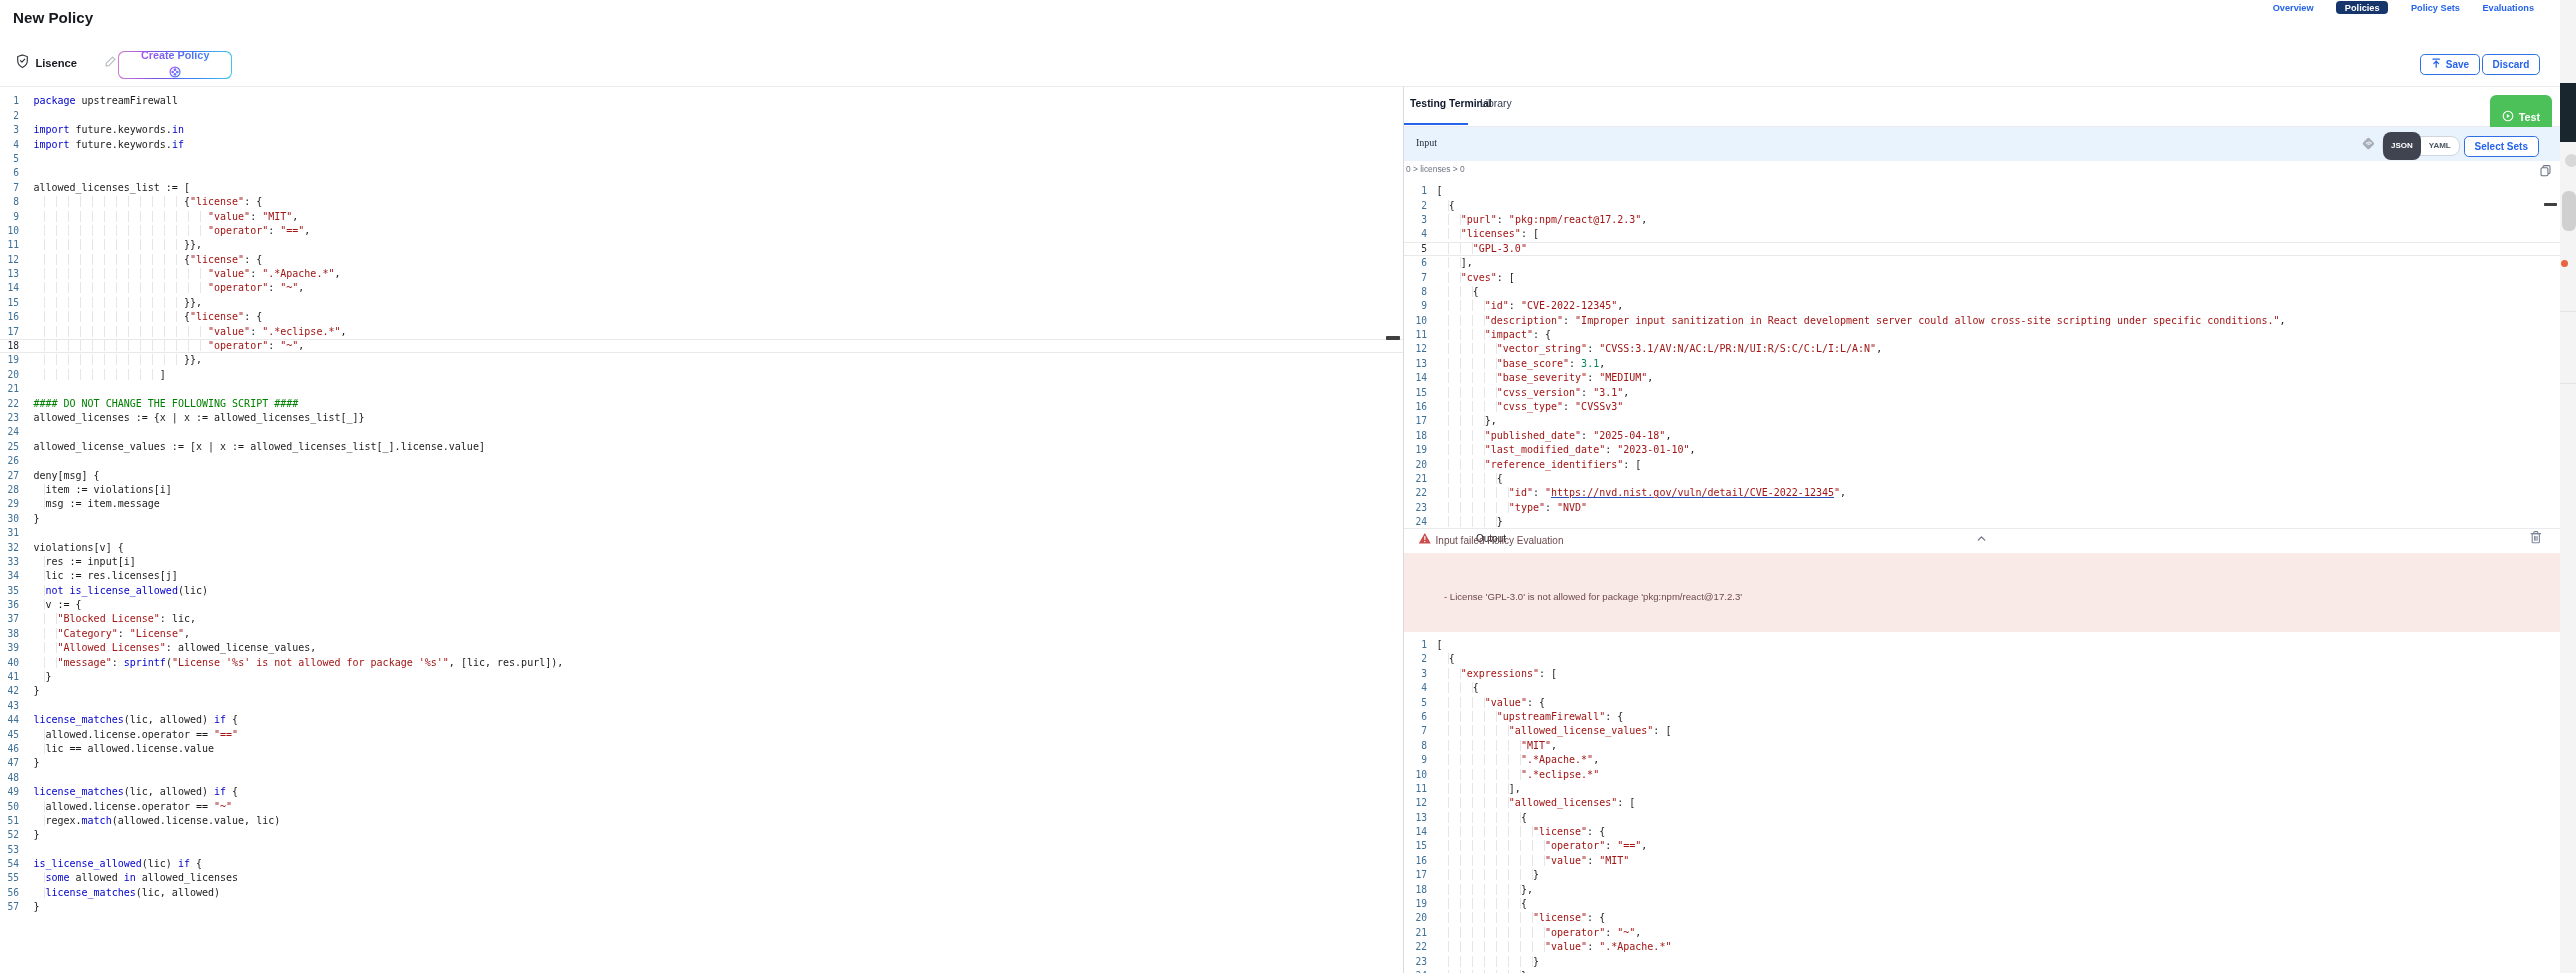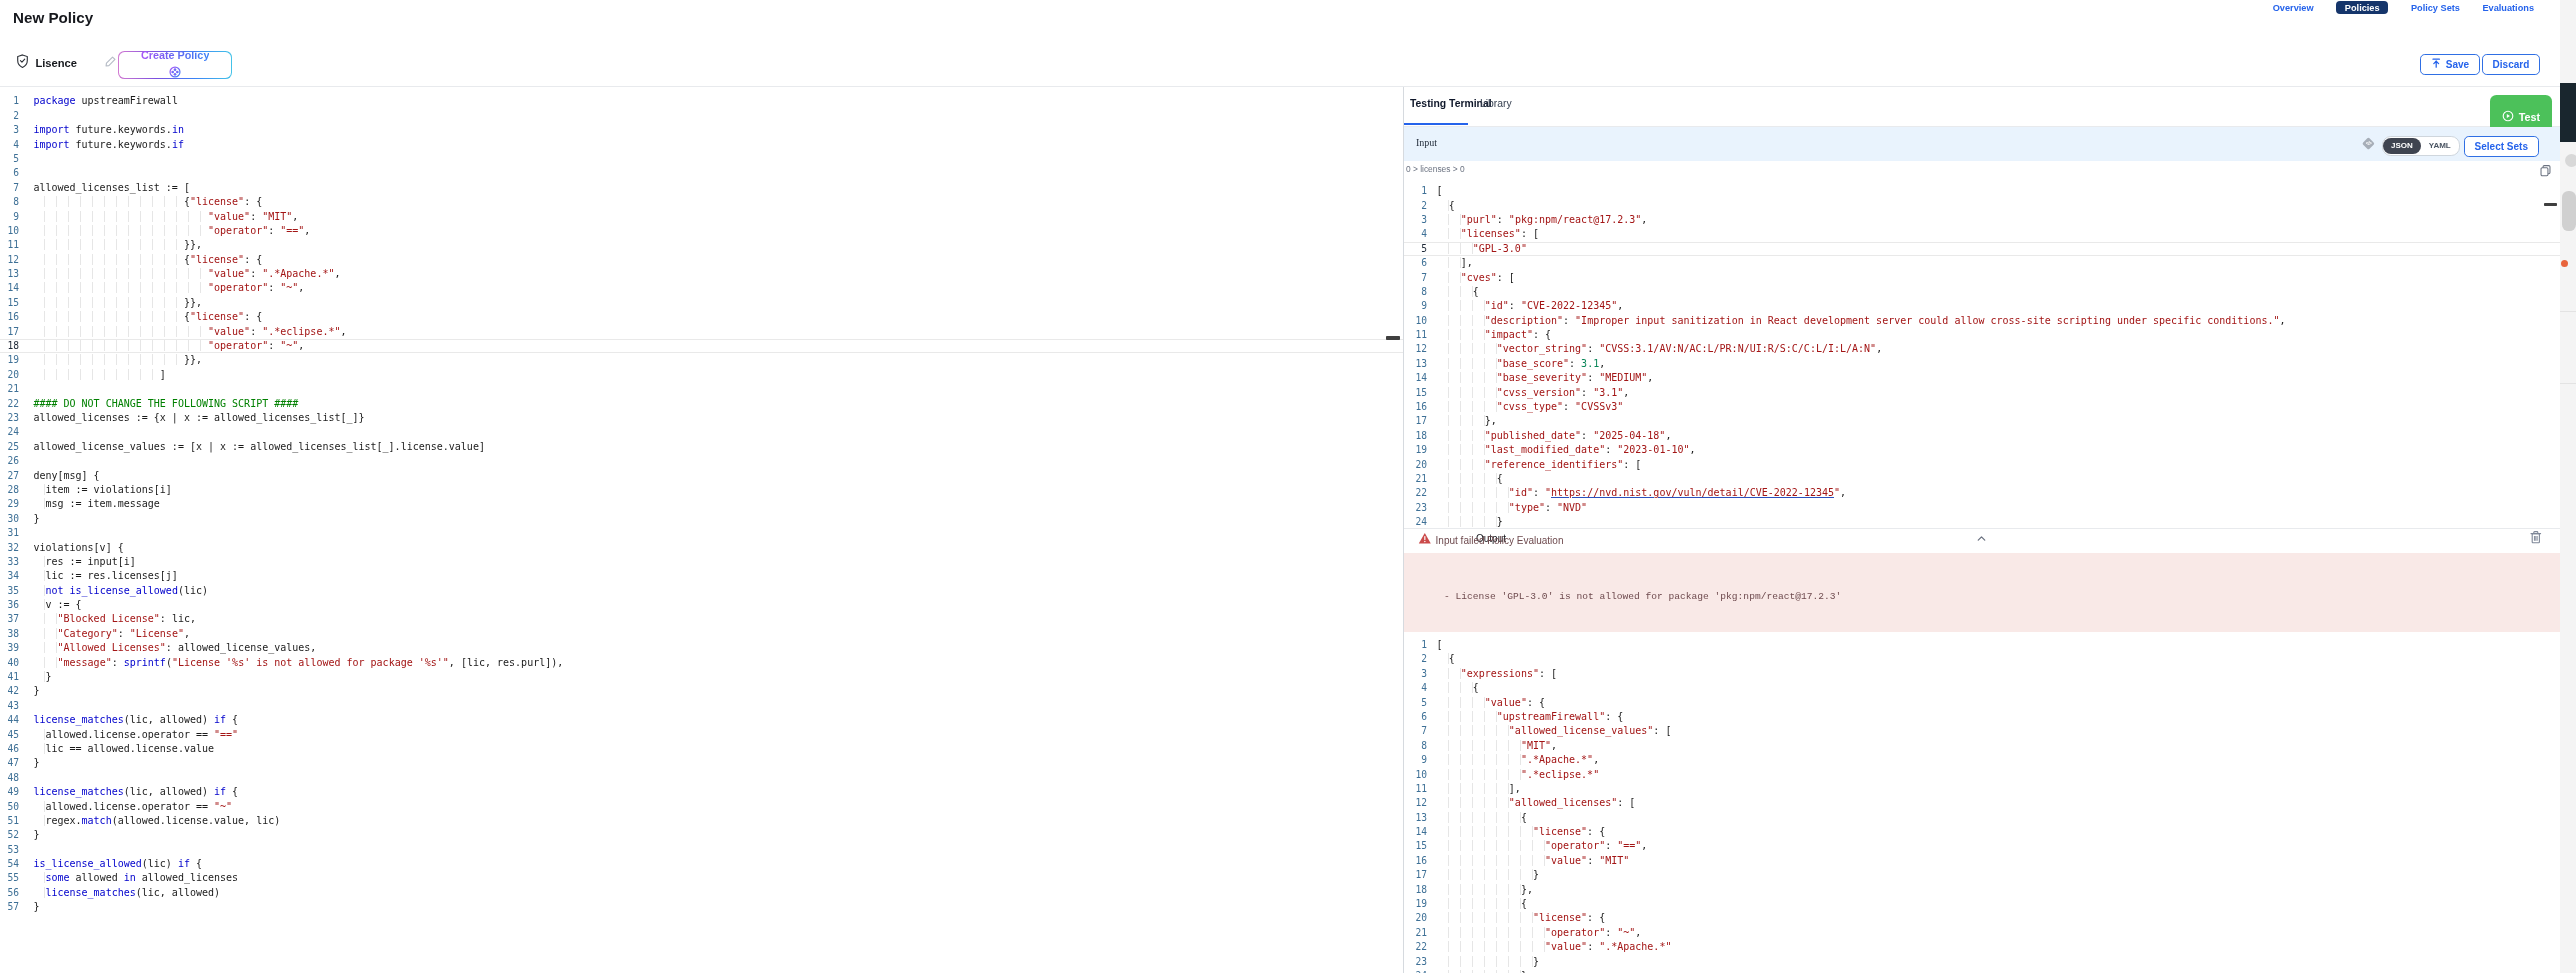--- a/index.html
+++ b/index.html
@@ -44,35 +44,35 @@
   #tab-library{left:1480px;top:98px;font-size:10.4px;color:#374151;cursor:pointer;}
   #test-btn{left:2490px;top:95px;width:62px;height:43px;background:#4cc15a;border-radius:6.4px;display:flex;
     align-items:center;justify-content:center;gap:4.8px;color:#fff;font-size:10.8px;font-weight:700;cursor:pointer;}
   #input-bar{left:1404px;top:127px;width:1156px;height:34px;background:#e9f3fd;}
   #input-title{left:1416px;top:137px;font-size:10px;font-weight:500;color:#1f2937;font-family:Liberation Serif, serif;}
   #format-icon{left:2362px;top:137px;width:13.6px;height:13.6px;cursor:pointer;}
   #format-icon .diamond{width:8.8px;height:8.8px;background:#a7aeb8;border-radius:1.6px;transform:rotate(45deg);margin:2.4px;
      display:flex;align-items:center;justify-content:center;}
   #format-icon .slash{transform:rotate(-45deg);color:#fff;font-size:4.8px;font-weight:700;letter-spacing:-0.4px;}
   #fmt-toggle{left:2382px;top:136px;height:17.6px;display:flex;align-items:center;background:#fff;border:0.8px solid #cfd6dd;border-radius:8.8px;}
-  #fmt-json{background:#3f4450;color:#fff;border-radius:8px;height:16px;display:flex;align-items:center;padding:0 8px;
+  #fmt-json{background:#3f4450;color:#fff;border-radius:8px;height:28px;display:flex;align-items:center;padding:0 8px;
     font-size:8px;font-weight:700;cursor:pointer;margin:0;}
   #fmt-yaml{color:#4b5563;font-size:8px;font-weight:700;padding:0 8px;cursor:pointer;}
   #select-input{left:2464px;top:136px;}
   #breadcrumb{left:1406px;top:164px;font-size:8.4px;color:#6b7280;}
   #copy-icon{left:2539px;top:164px;width:13px;height:13px;cursor:pointer;}
   #input-editor{left:1404px;top:181px;width:1156px;height:346px;background:#fff;padding-top:3.2px;}
   #output-header{left:1404px;top:528px;width:1156px;height:26px;background:#fff;border-top:0.8px solid #e8eaed;}
   #output-title{left:1476px;top:533px;font-size:10px;color:#16181d;}
   #collapse-chevron{left:1975px;top:532px;width:13px;height:13px;cursor:pointer;}
   #trash-icon{left:2529px;top:530px;width:13.6px;height:14.4px;cursor:pointer;}
   #error-banner{left:1404px;top:553px;width:1156px;height:79px;background:#f9e9e7;}
   #error-title-row{left:1418px;top:532px;display:flex;align-items:center;gap:4px;}
   #error-title{font-size:10px;color:#6e4a4e;}
-  #error-detail{left:1444px;top:591px;font-size:9.6px;color:#6e4a4e;font-family:Liberation Mono, monospace;}
+  #error-detail{left:1444px;top:591px;font-size:9.6px;color:#6e4a4e;}
   #output-editor{left:1404px;top:634px;width:1156px;height:340px;background:#fff;padding-top:4px;}
   
   #scroll-strip{left:2560px;top:0;width:16px;height:974px;background:#f4f4f4;}
   #strip-dark{left:2560px;top:83px;width:16px;height:59px;background:#19262e;}
   #strip-circle{left:2565px;top:154px;width:13px;height:13px;border-radius:50%;background:#d8d8d8;}
   #strip-thumb{left:2562px;top:191px;width:13.6px;height:40px;border-radius:6.4px;background:#d0d0d0;cursor:pointer;}
   #strip-dot{left:2561px;top:260px;width:7.2px;height:7.2px;border-radius:50%;background:#e8643c;}
   .strip-line{left:2560px;width:16px;height:0.8px;background:#e3e3e3;}
 </style>
 </head>

